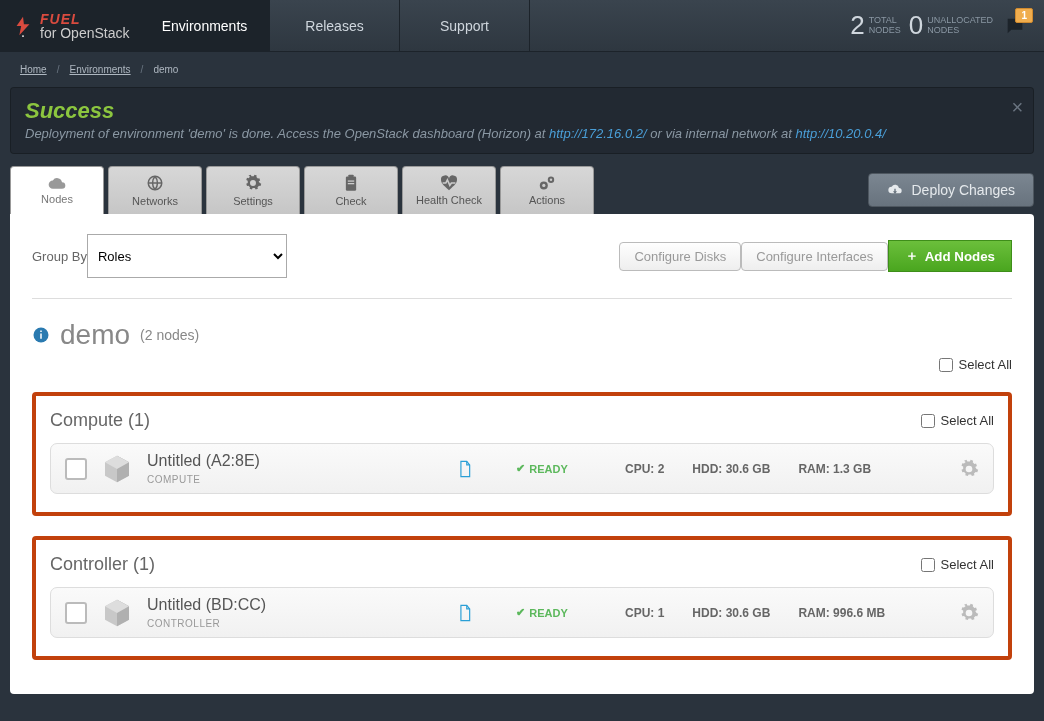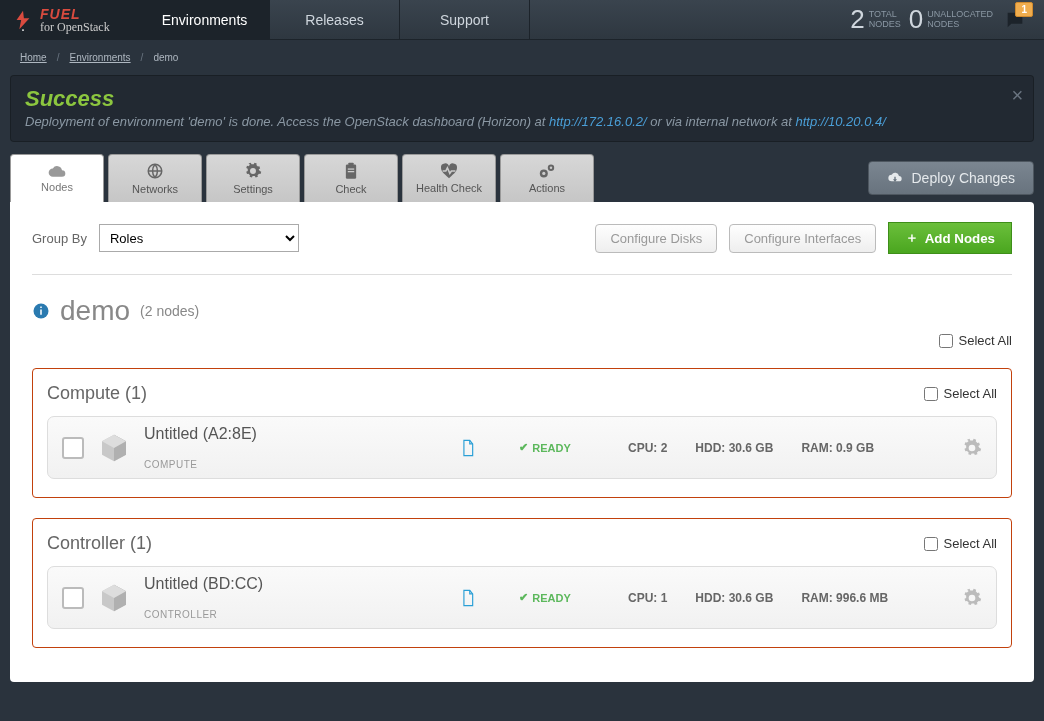--- a/index.html
+++ b/index.html
@@ -6,41 +6,41 @@
   body {
     font-family: "Segoe UI", Arial, sans-serif;
     background: #2a333d;
     width: 1044px;
     height: 721px;
     overflow: hidden;
     color: #333;
   }
   
   .topbar {
-    height: 40px;
+    height: 52px;
     background: linear-gradient(#3a444e, #2e3740);
     display: flex;
     align-items: stretch;
     border-bottom: 1px solid #1c232a;
   }
   .logo {
     width: 140px;
     background: #1c232a;
     display: flex;
     align-items: center;
     padding-left: 12px;
     gap: 6px;
   }
   .logo-mark {
     width: 22px; height: 22px;
     display:flex;align-items:center;justify-content:center;
   }
   .logo-text { display:flex; flex-direction:column; line-height:1; }
   .logo-text .main { color:#d94b3f; font-weight:bold; font-size:14px; letter-spacing:1px; font-style:italic;}
-  .logo-text .sub { color:#ccc; font-size:12px;font-family:Liberation Serif, serif; }
+  .logo-text .sub { color:#ccc; font-size:14px; }
   .nav { display:flex; }
   .nav-item {
     width:130px;
     display:flex; align-items:center; justify-content:center;
     color:#cfd6dd; font-size:14px;
     border-right:1px solid #1c232a;
     cursor:pointer;
   }
   .nav-item.active { background:#1c232a; color:#fff; font-weight:500;}
   .top-right { margin-left:auto; display:flex; align-items:center; padding-right:15px; gap:8px; }
@@ -104,26 +104,26 @@
   }
   
   .panel {
     background:#fff;
     margin:0 10px 10px 10px;
     border-radius:0 4px 4px 4px;
     padding:20px 22px 30px 22px;
     min-height:480px;
   }
   .toolbar {
-    display:flex; align-items:center; gap:12px;
+    display:flex; align-items:center; 
     border-bottom:1px solid #ddd; padding-bottom:20px;
   }
   .toolbar label { font-size:13px; color:#666;}
   .toolbar select {
-    width:200px; height:28px; border:1px solid #aaa; background:#fff;
+    width:200px; height:44px; border:1px solid #aaa; background:#fff;
     font-size:13px; padding:2px 6px;
   }
   .toolbar .spacer { flex:1;}
   .btn {
     padding:6px 14px; border-radius:4px; font-size:13px;
     border:1px solid #bbb; background:linear-gradient(#fefefe,#eee);
     color:#999; cursor:default;
   }
   .btn-green {
     background:linear-gradient(#6bbf3b,#4aa61f);
@@ -133,40 +133,40 @@
   }
   
   .env-header { margin-top:20px; display:flex; align-items:center; gap:10px;}
   .env-header .info-ic { color:#2a7ab0; font-size:16px;}
   .env-header .name { color:#888; font-size:28px; font-weight:300;}
   .env-header .count { color:#888; font-size:14px;}
   .select-all-row { display:flex; justify-content:flex-end; margin-top:6px; align-items:center; gap:6px; font-size:13px; color:#333;}
   .chk { width:14px; height:14px; accent-color:#888;}
   
   .group {
-    border:1px solid #c2410c; border-radius:4px;
+    border:4px solid #c2410c; border-radius:4px;
     margin-top:20px; padding:14px 14px 18px 14px;
   }
   .group-head { display:flex; align-items:center; font-size:18px; color:#666; font-weight:300;}
   .group-head .ga { margin-left:auto; font-size:13px; color:#333; display:flex; align-items:center; gap:6px;}
   .node-row {
     margin-top:12px;
     border:1px solid #ddd; border-radius:7px;
     background:linear-gradient(#fafafa,#f1f1f1);
     display:flex; align-items:center;
     padding:8px 14px; gap:14px;
   }
   .cb {
     width:22px; height:22px; border:2px solid #bbb; border-radius:3px; background:#fff;
     cursor:pointer;
   }
   .cube { color:#bbb; display:flex;}
   .node-info { display:flex; flex-direction:column;}
   .node-info .t { font-size:16px; color:#555;}
-  .node-info .r { font-size:10px; color:#999; letter-spacing:0.5px; margin-top:16px;}
+  .node-info .r { font-size:10px; color:#999; letter-spacing:0.5px; margin-top:4px;}
   .log-ic { color:#2a9fd6; margin-left:auto; cursor:pointer;}
   .status { color:#5cb85c; font-size:11px; font-weight:bold; display:flex; align-items:center; gap:4px; margin-left:30px; width:70px;}
   .hw { font-size:12px; color:#666; font-weight:bold;}
   .hw-group { display:flex; gap:28px; margin-left:25px; width:320px;}
   .gear { color:#bbb; cursor:pointer;}
   svg { display:block; }
 </style>
 </head>
 <body>
 
@@ -350,21 +350,21 @@
             <path fill="none" stroke="#2a9fd6" stroke-width="2" d="M15 2v6h5"></path>
           </svg>
         </span>
       <span class="status">
         <span>✔</span>
         <span>READY</span>
       </span>
       <div class="hw-group">
         <span class="hw">CPU: 2</span>
         <span class="hw">HDD: 30.6 GB</span>
-        <span class="hw">RAM: 0.9 GB</span>
+        <span class="hw">RAM: 1.3 GB</span>
       </div>
       <span class="gear">
           <svg width="20" height="20" viewBox="0 0 24 24">
             <path fill="#bbb" d="M12 8a4 4 0 100 8 4 4 0 000-8zm9 4l2 1-1 3-2-.5-2 2 .5 2-3 1-1-2h-3l-1 2-3-1 .5-2-2-2-2 .5-1-3 2-1v-3l-2-1 1-3 2 .5 2-2L6 2l3-1 1 2h3l1-2 3 1-.5 2 2 2 2-.5 1 3-2 1z"></path>
           </svg>
         </span>
     </div>
   </div>
 
   <div class="group">

